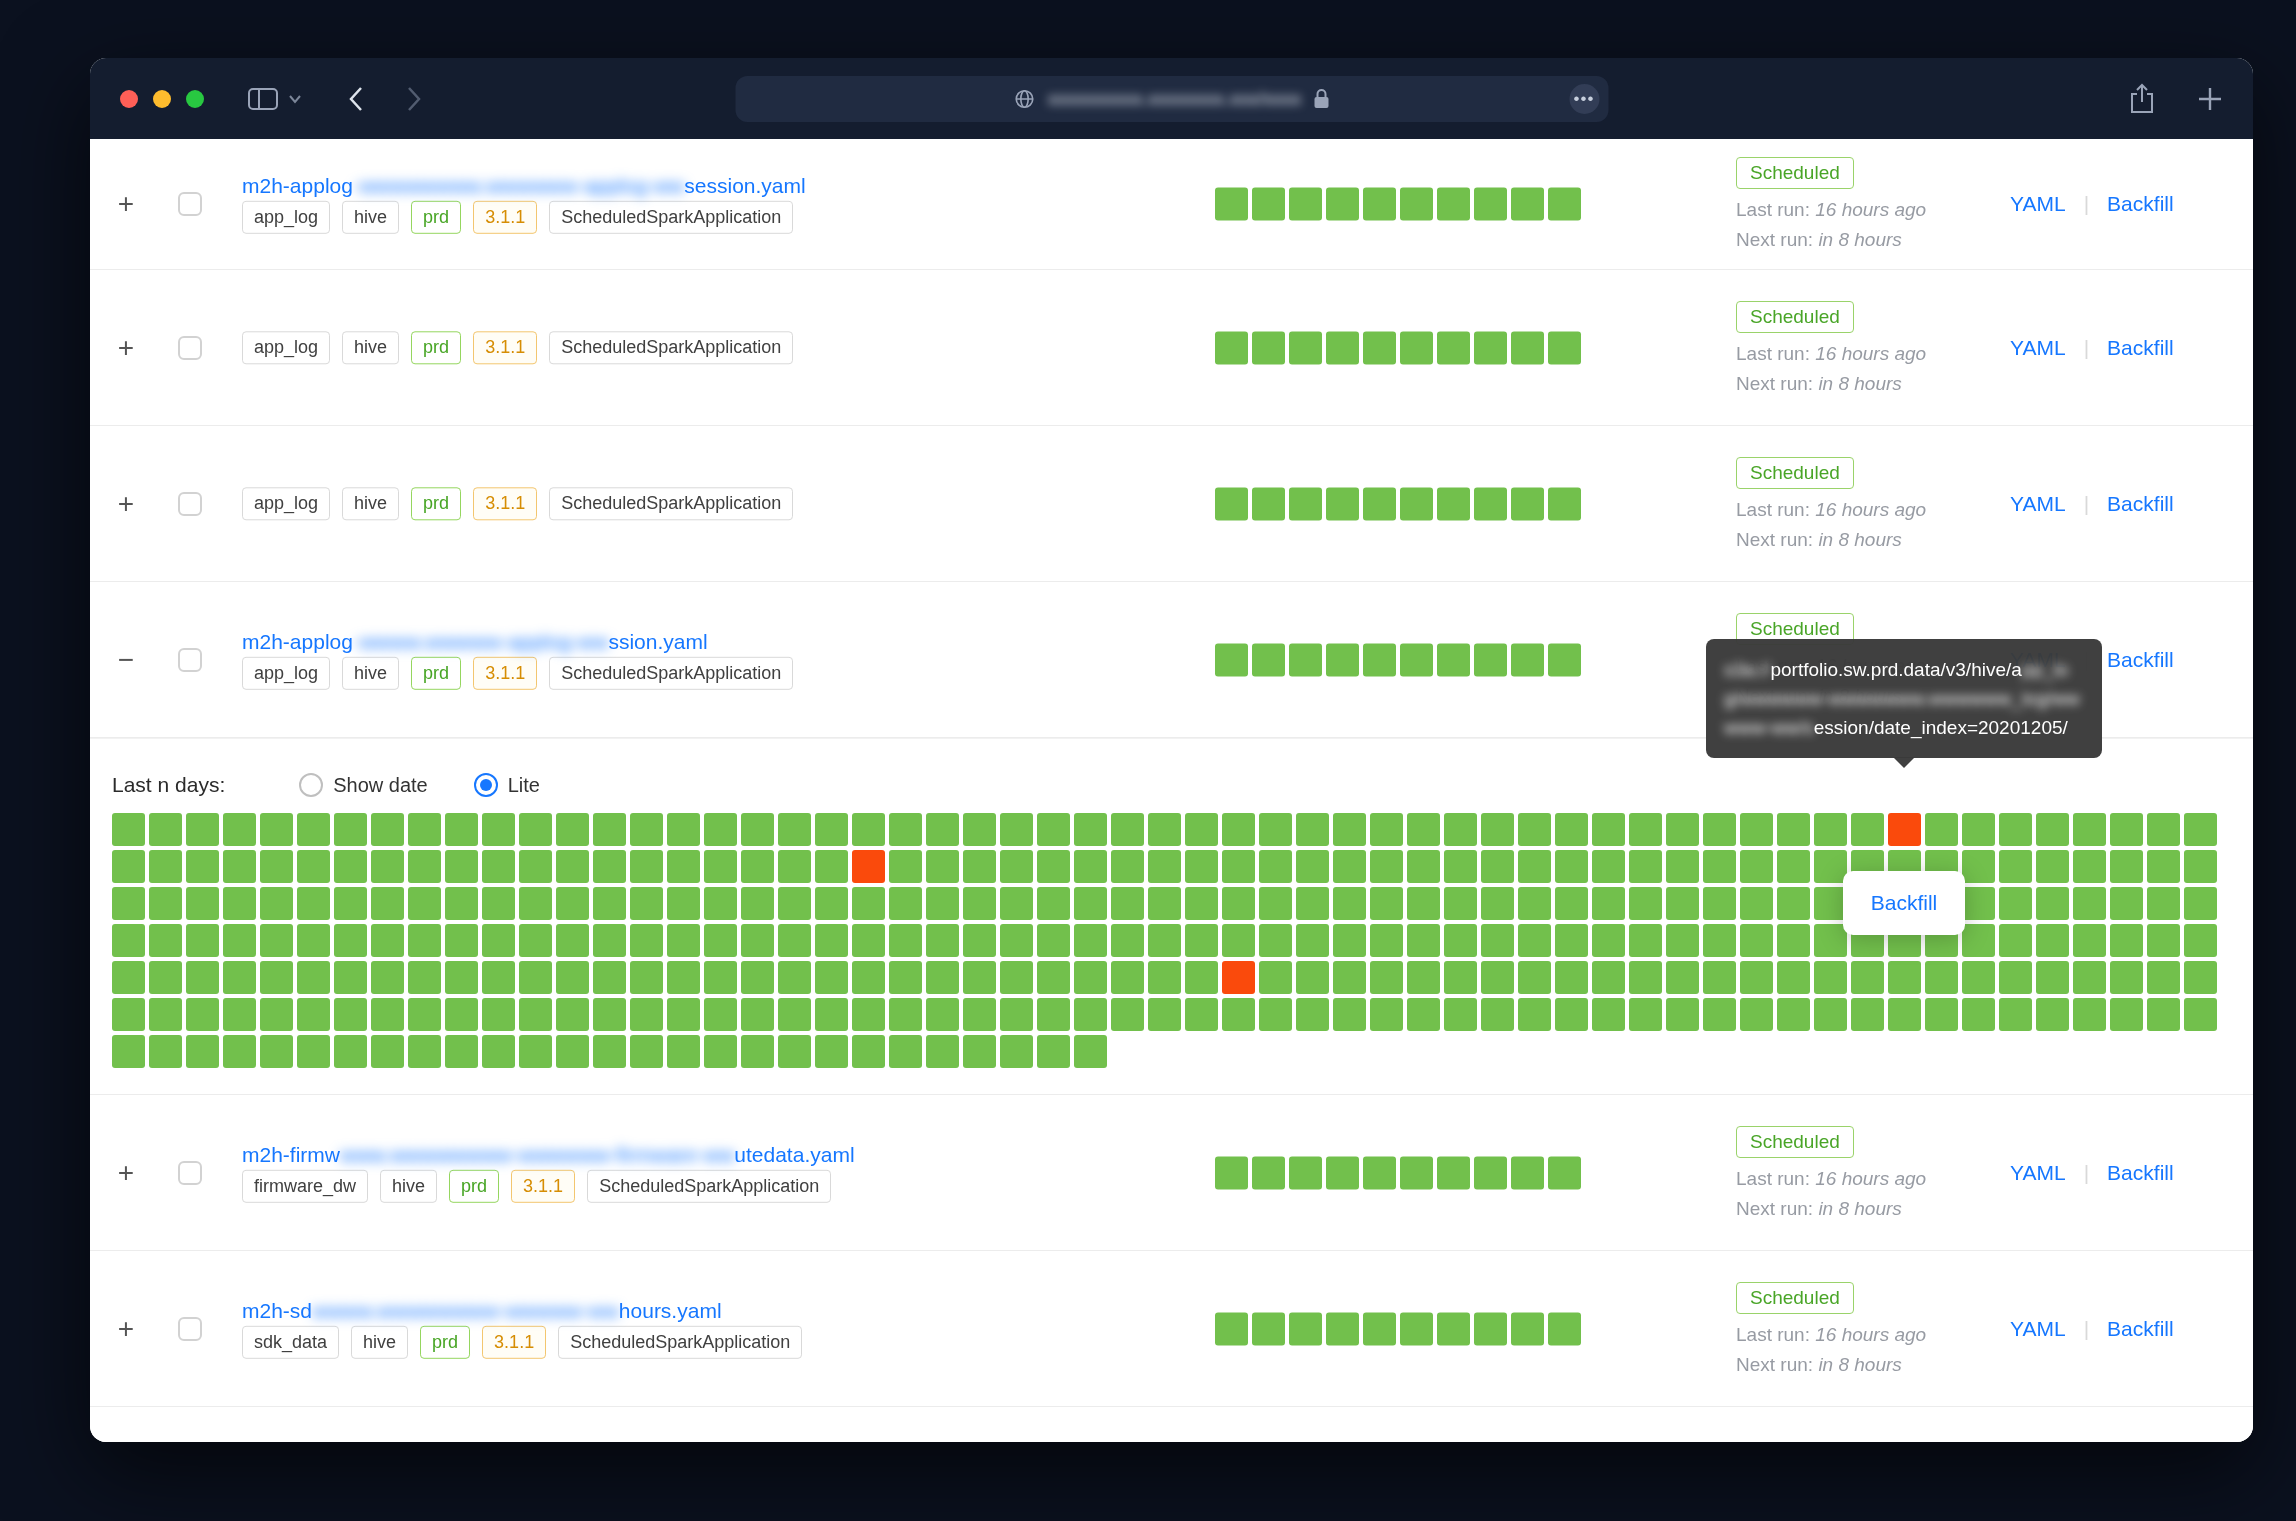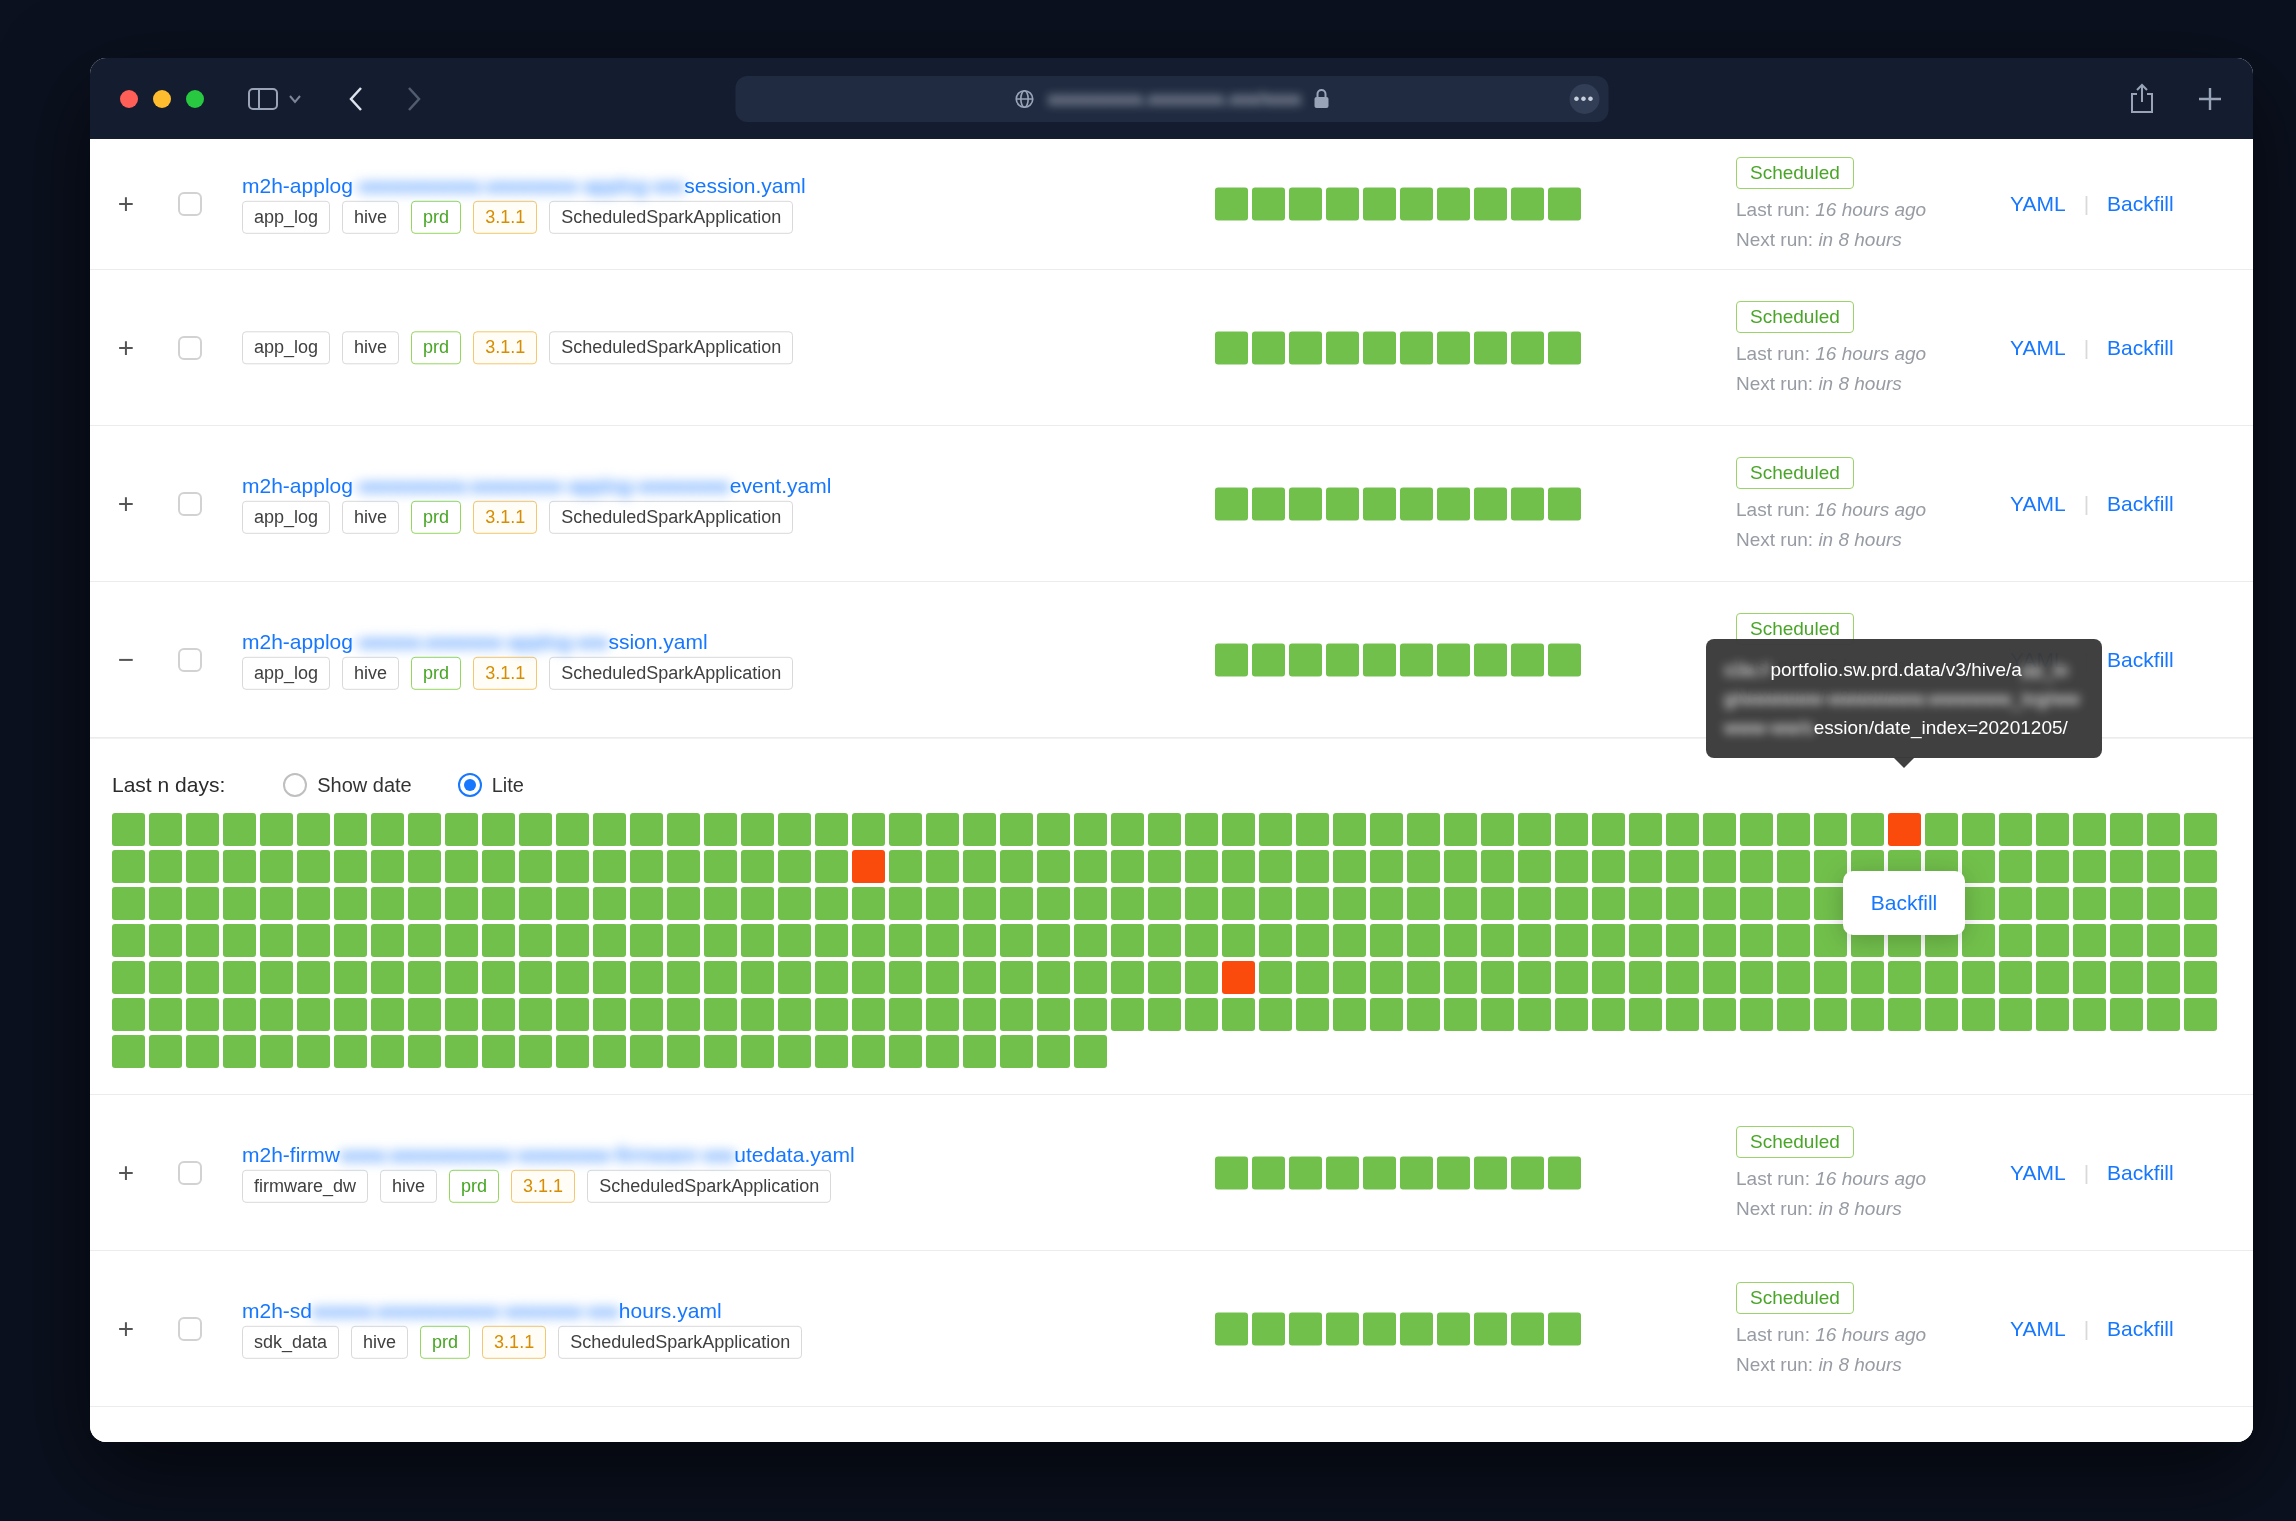--- a/index.html
+++ b/index.html
@@ -65,21 +65,21 @@
   .badge{font-size:19px;padding:4px 13px;border:1px solid #9ad36a;color:#49a527;border-radius:4px;background:#fff;margin-bottom:2px}
   .runline{font-size:19px;color:#979ba3;white-space:nowrap}
   .runline i{font-style:italic}
   .actions{position:absolute;left:1920px;top:50%;transform:translateY(-50%);display:flex;gap:18px;align-items:center;font-size:21px;white-space:nowrap}
   .actions a{color:#1677ff;text-decoration:none;cursor:pointer}
   .actions .sep{color:#d9d9d9}
 
   
   .panel{position:relative;height:357px;border-top:1px solid #f2f2f2;border-bottom:1px solid #ececec;padding:26px 0 0 22px;box-sizing:border-box;background:#fff}
   .controls{display:flex;align-items:center;height:40px}
-  .controls-label{font-size:21px;color:#2b2b2b;margin-right:12px}
+  .controls-label{font-size:21px;color:#2b2b2b;margin-right:28px}
   .day-opts{display:flex;align-items:center}
   .day-btn{
     font-size:19px;padding:6px 14px;background:#fff;border:1px solid #e4e4e4;margin-left:-1px;color:#333;cursor:pointer;
     font-family:"Liberation Sans","DejaVu Sans",sans-serif;
   }
   .day-btn.selected{background:#1677ff;border-color:#1677ff;color:#fff;border-radius:4px;position:relative;z-index:1}
   .radio-group{display:flex;align-items:center;margin-left:46px;gap:10px;font-size:20px;color:#333;cursor:pointer}
   .day-opts + .radio-group{margin-left:58px}
   .radio{width:24px;height:24px;border:2px solid #bfbfbf;border-radius:50%;box-sizing:border-box;position:relative;background:#fff;flex:0 0 auto}
   .radio.checked{border-color:#1677ff}
@@ -244,21 +244,20 @@
     <div class="actions">
       <a class="yaml" href="#">YAML</a>
       <span class="sep">|</span>
       <a class="backfill" href="#">Backfill</a>
     </div>
   </div>
         <div class="job-row">
     <button class="expand-btn">+</button>
     <span class="checkbox"></span>
     <div class="row-main">
-      <a class="job-name" href="#"><span class="np">m2h-applog</span><span class="nm">-wwwwwww.wwwwww-applog-wwwwww</span><span class="ns">event.yaml</span></a>
       <div class="tags">
               <span class="tag">app_log</span>
               <span class="tag">hive</span>
               <span class="tag green">prd</span>
               <span class="tag orange">3.1.1</span>
               <span class="tag">ScheduledSparkApplication</span>
             </div>
     </div>
     <div class="mini-heat">
             <span class="cell" style="background: rgb(114, 192, 76);"></span>

